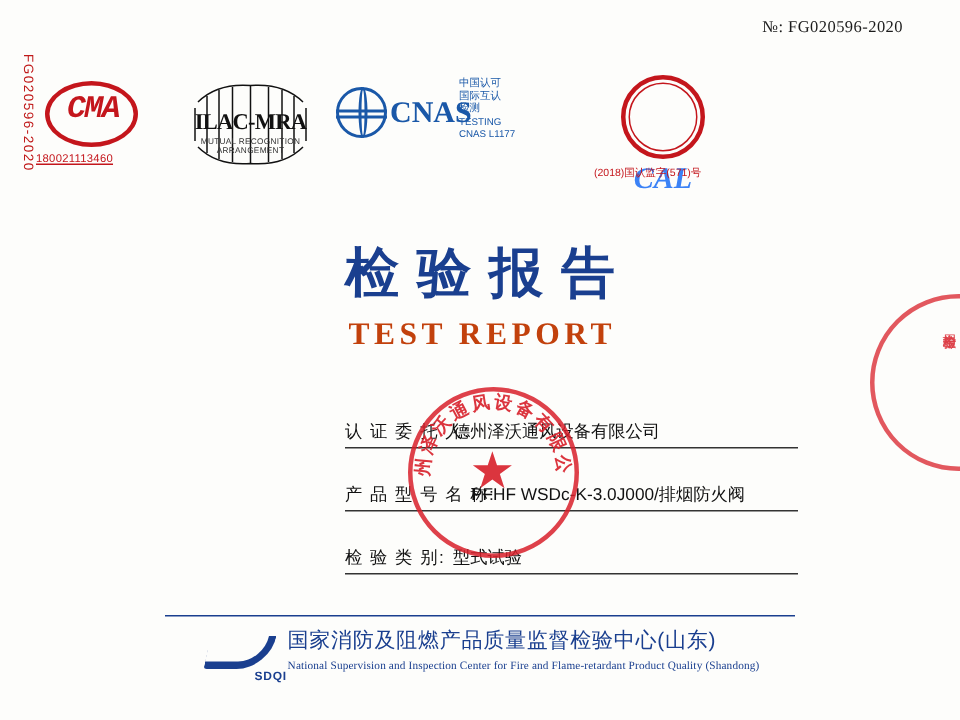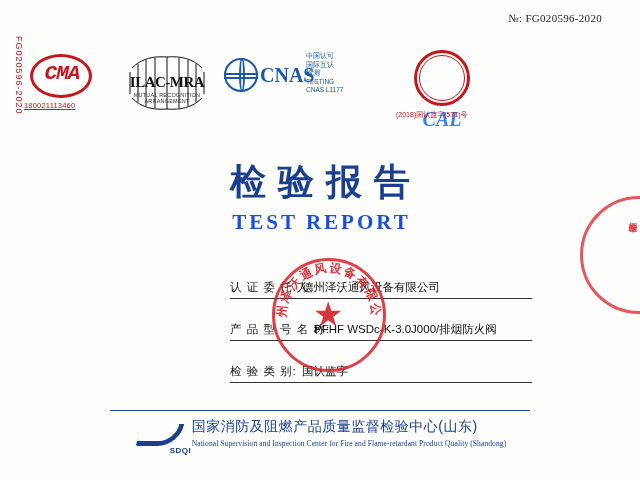--- a/index.html
+++ b/index.html
@@ -241,21 +241,21 @@
   }
   .title-en {
     position: absolute;
     left: 0; right: 0;
     top: 210px;
     text-align: center;
     font-family: "Liberation Serif", serif;
     font-weight: bold;
     font-size: 21px;
     letter-spacing: 3px;
-    color: #1d4ed8;
+    color: #c2410c;
     text-indent: 3px;
   }
   
   .fields {
     position: absolute;
     left: 182px;
     top: 278px;
     width: 330px;
   }
   .field {
@@ -487,21 +487,21 @@
       <span class="val">德州泽沃通风设备有限公司</span>
       <div class="rule"></div>
     </div>
     <div class="field f2">
       <span class="lbl">产 品 型 号 名 称:</span>
       <span class="val">PFHF WSDc-K-3.0J000/排烟防火阀</span>
       <div class="rule"></div>
     </div>
     <div class="field f3">
       <span class="lbl">检 验 类 别:</span>
-      <span class="val">国认监字</span>
+      <span class="val">型式试验</span>
       <div class="rule"></div>
     </div>
   </div>
 
   <div class="seal">
     <div class="circ"></div>
     <svg class="arc" viewBox="0 0 114 114">
       <defs>
         <path id="sealarc" d="M 14,57 A 43,43 0 0 1 100,57"></path>
       </defs>

